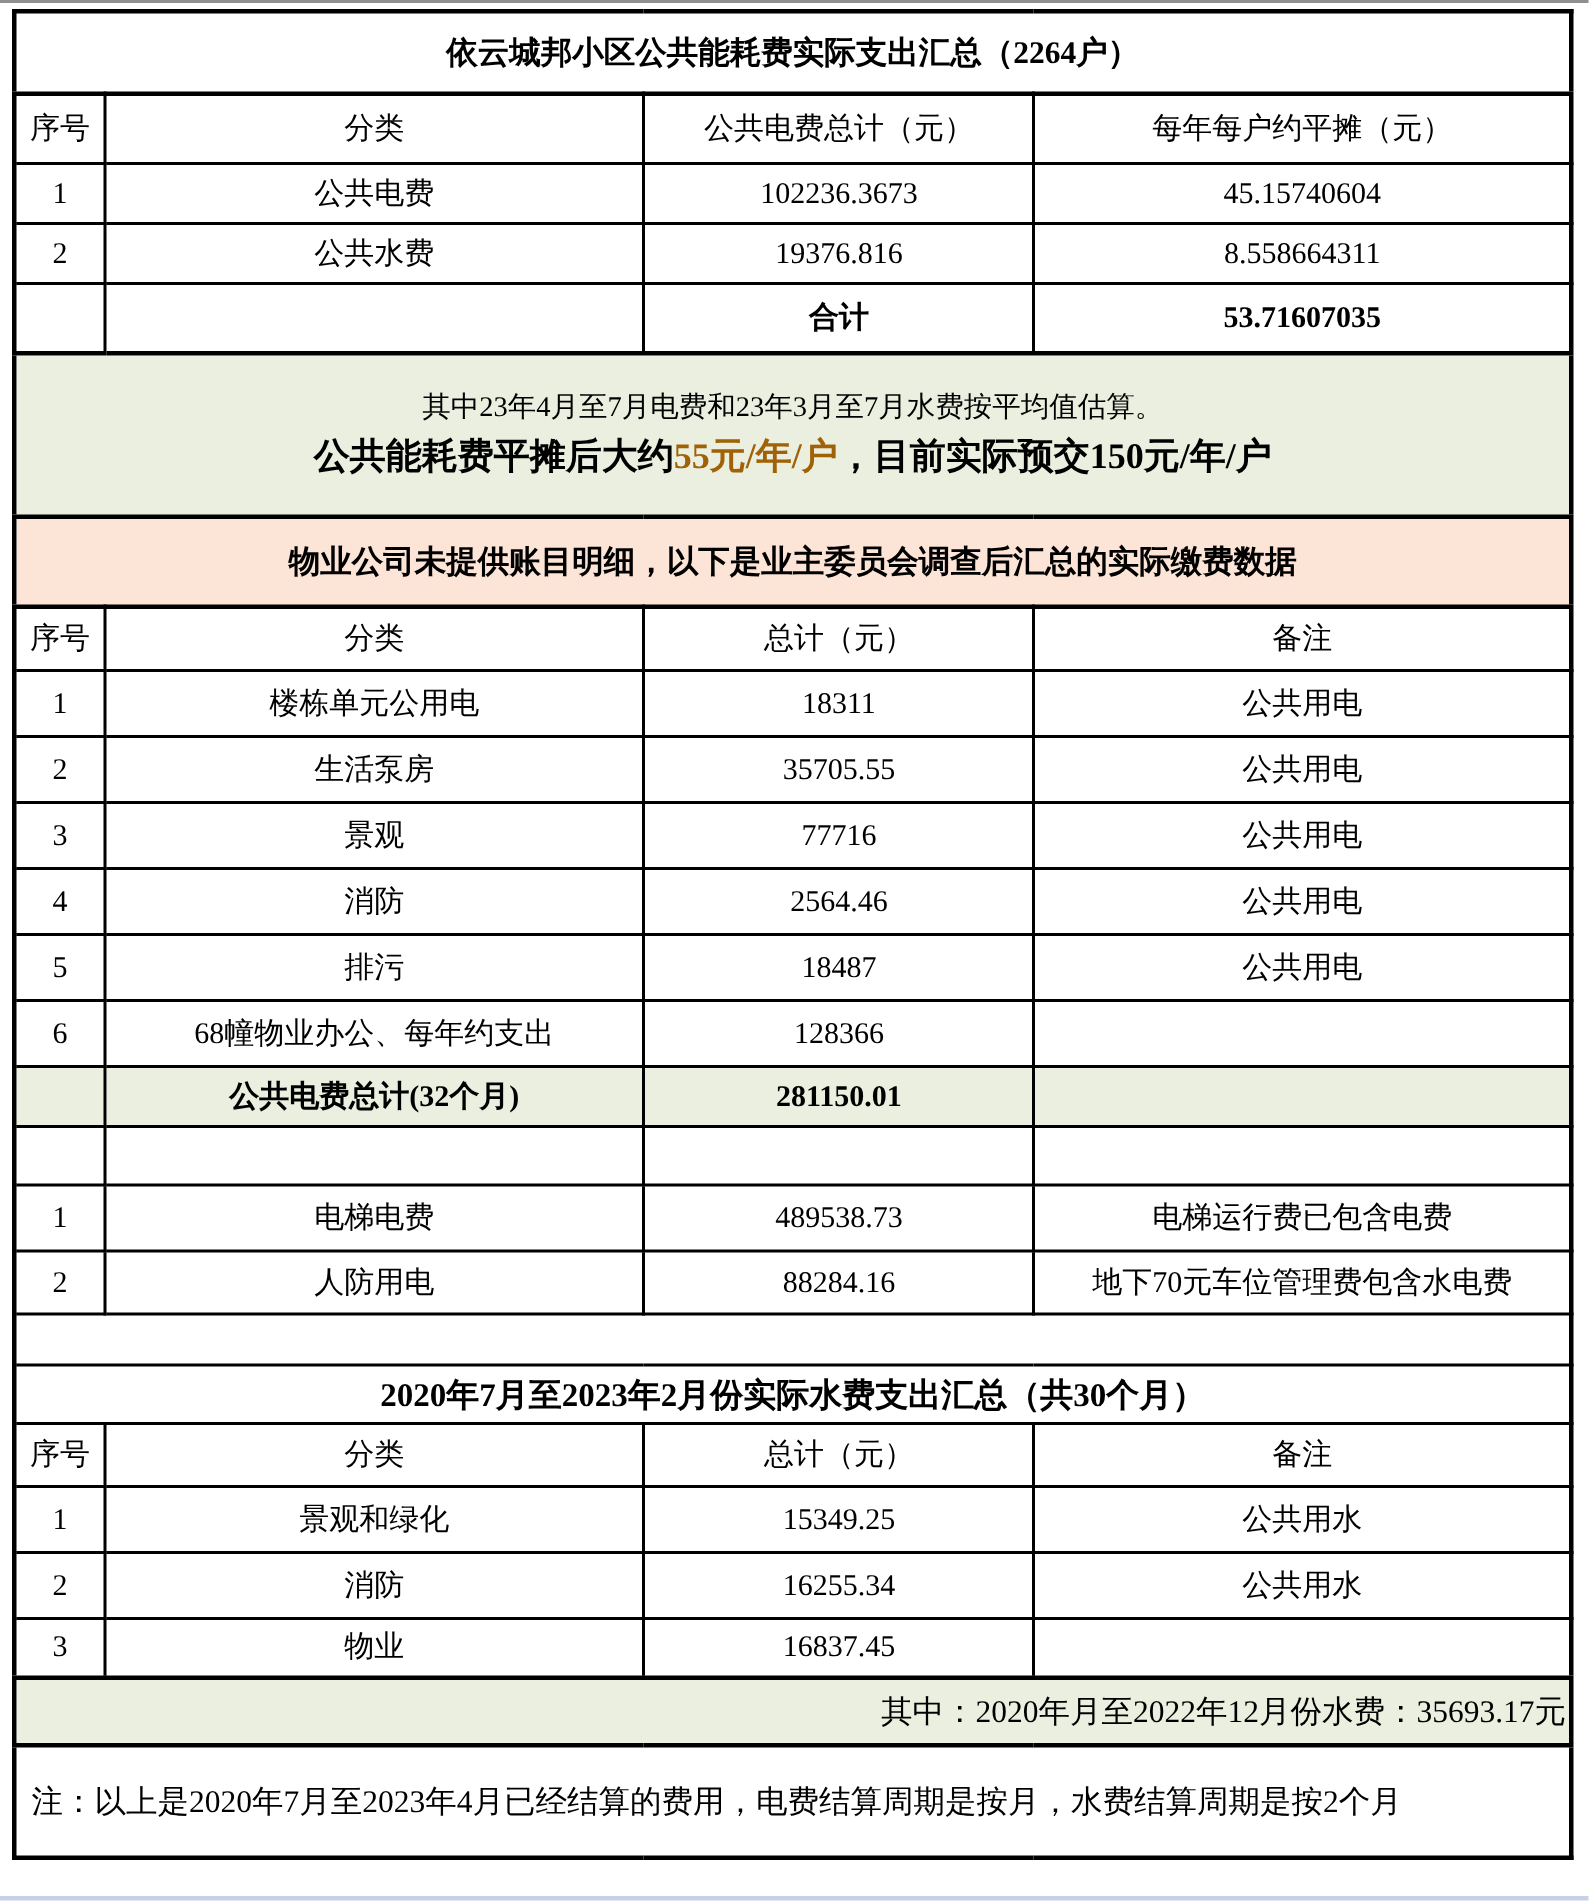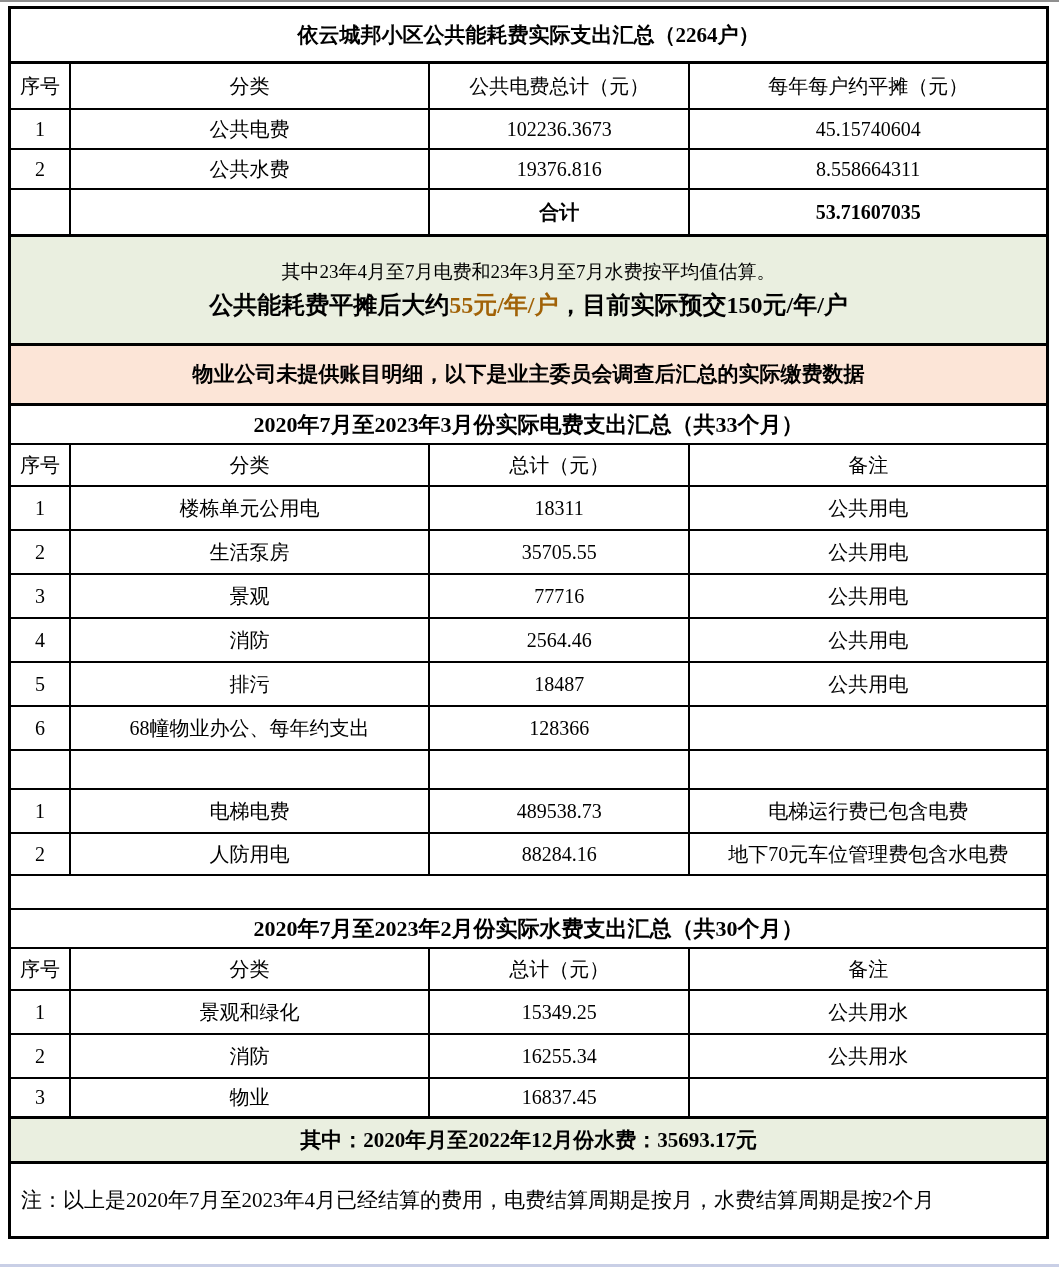--- a/index.html
+++ b/index.html
@@ -30,21 +30,21 @@
   .r-sectitle td{height:37px;font-size:22px;font-weight:bold;}
   .r-header td{height:40px;}
   .r-row td{height:42px;}
   .r-row-s td{height:37px;}
   .r-srow td{height:38px;font-weight:bold;}
   .r-empty td{height:37px;}
   .r-empty-m td{height:32px;}
   .r-ex1 td{height:42px;}
   .r-ex2 td{height:40px;}
   .r-wtotal td{height:40px;font-weight:bold;}
-  .r-subnote td{height:42px;font-size:21px;font-weight:bold;border-top-width:3px;}
+  .r-subnote td{height:42px;font-size:21px;font-weight:normal;border-top-width:3px;text-align:right;}
   .r-note td{height:72px;font-size:21px;text-align:left;padding-left:10px;border-top-width:3px;}
 </style>
 </head>
 <body>
 
 <div class="top-edge"></div>
 
 <div class="sheet">
 <table>
   <colgroup>
@@ -90,23 +90,20 @@
     <td colspan="4" class="green">
       <span class="line1">其中23年4月至7月电费和23年3月至7月水费按平均值估算。</span>
       <span class="line2"><span>公共能耗费平摊后大约</span><span class="red">55元/年/户</span><span>，目前实际预交150元/年/户</span></span>
     </td>
   </tr>
 
   <tr class="r-disc">
     <td colspan="4" class="peach">物业公司未提供账目明细，以下是业主委员会调查后汇总的实际缴费数据</td>
   </tr>
 
-  <tr class="r-sectitle">
-    <td colspan="4">2020年7月至2023年3月份实际电费支出汇总（共33个月）</td>
-  </tr>
   <tr class="r-header">
     <td>序号</td>
     <td>分类</td>
     <td>总计（元）</td>
     <td>备注</td>
   </tr>
   <tr class="r-row">
     <td>1</td>
     <td>楼栋单元公用电</td>
     <td>18311</td>
@@ -135,20 +132,26 @@
     <td>排污</td>
     <td>18487</td>
     <td>公共用电</td>
   </tr>
   <tr class="r-row">
     <td>6</td>
     <td>68幢物业办公、每年约支出</td>
     <td>128366</td>
     <td></td>
   </tr>
+  <tr class="r-srow">
+    <td class="green"></td>
+    <td class="green">公共电费总计(32个月)</td>
+    <td class="green">281150.01</td>
+    <td class="green"></td>
+  </tr>
   <tr class="r-empty">
     <td></td>
     <td></td>
     <td></td>
     <td></td>
   </tr>
   <tr class="r-ex1">
     <td>1</td>
     <td>电梯电费</td>
     <td>489538.73</td>

